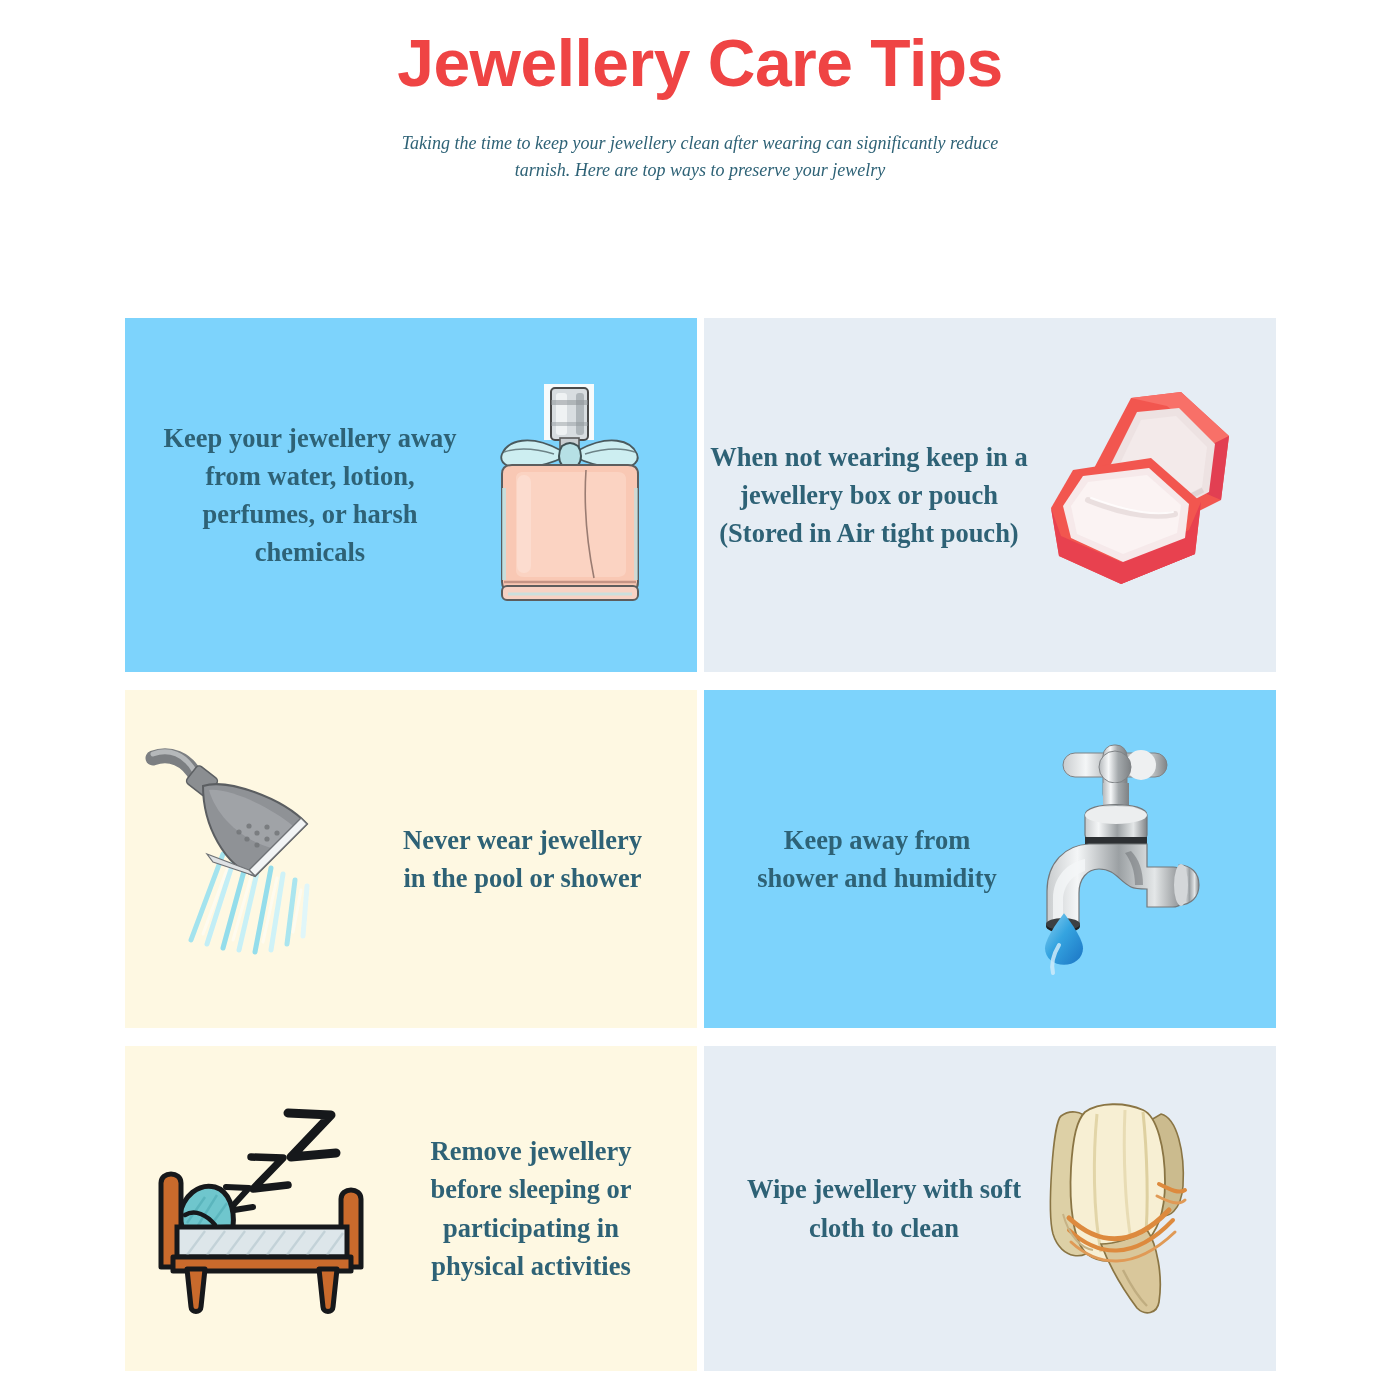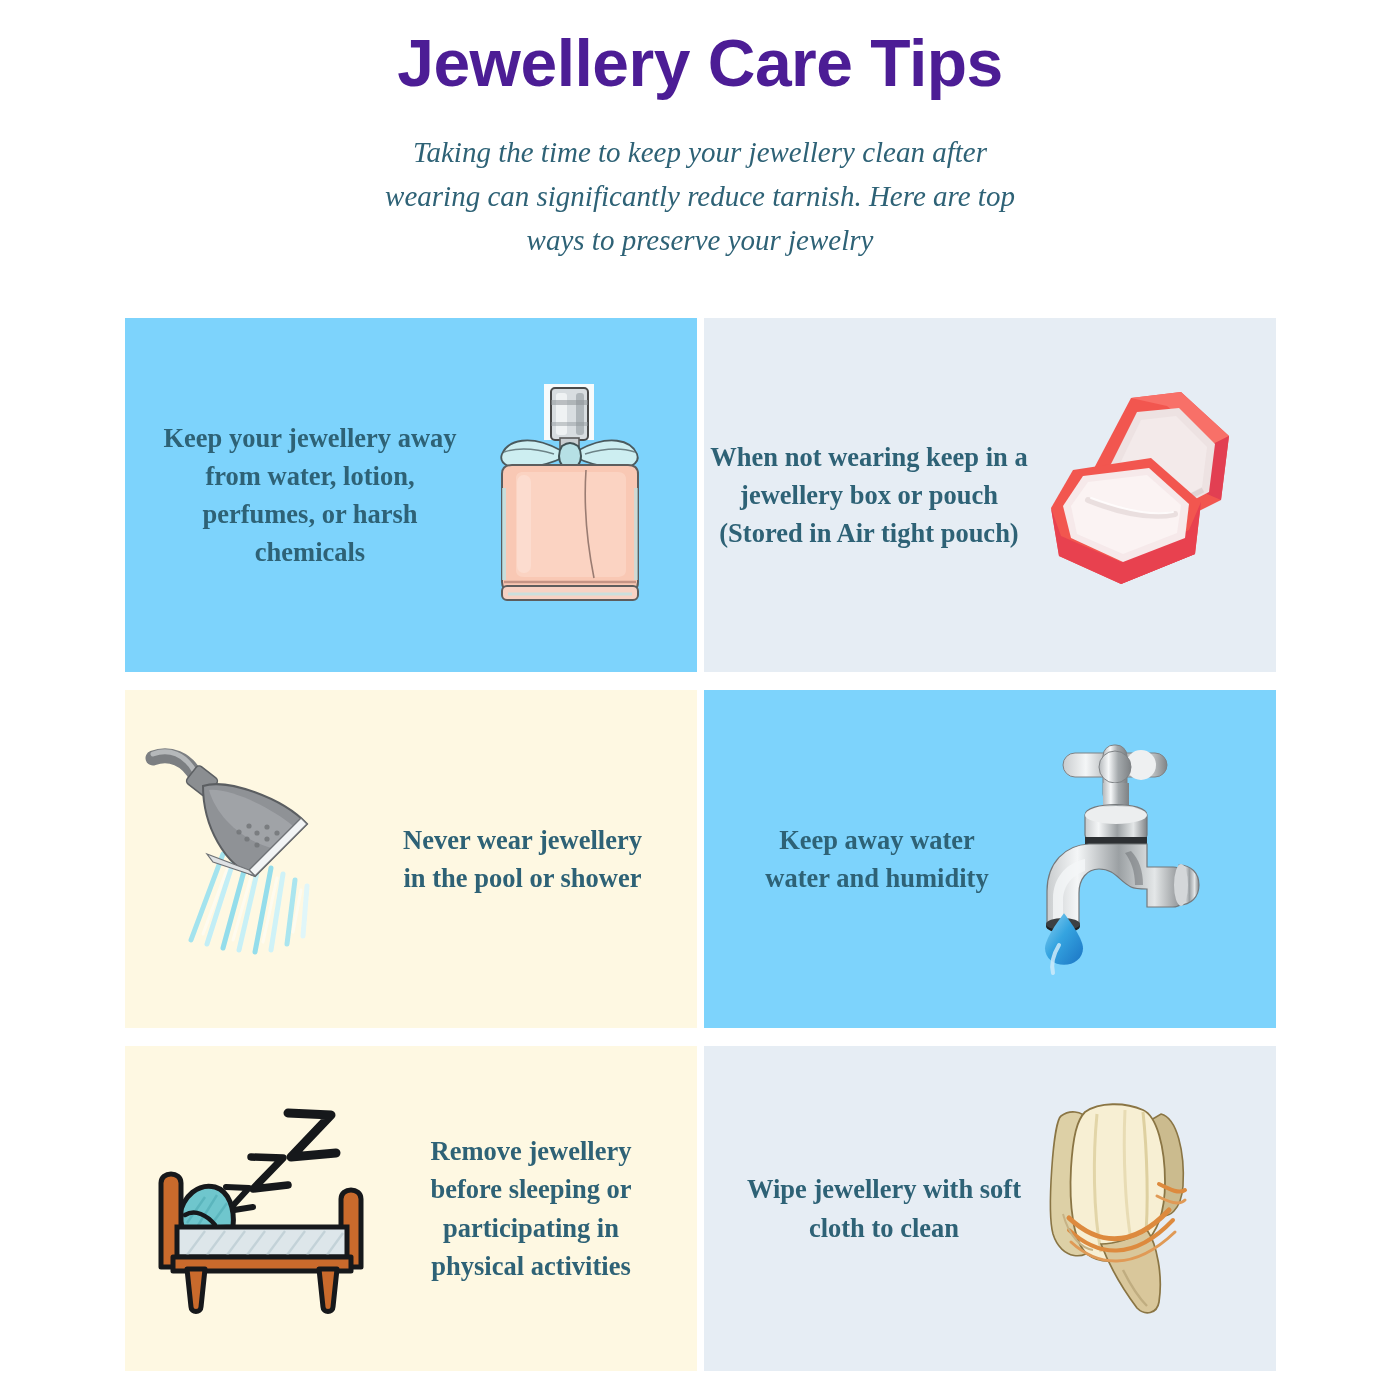--- a/index.html
+++ b/index.html
@@ -29,30 +29,30 @@
     width: 1400px;
     text-align: center;
   }
   .main-title {
     margin: 0;
     padding-top: 26px;
     font-family: "Liberation Sans", sans-serif;
     font-weight: bold;
     font-size: 66px;
     letter-spacing: -0.5px;
-    color: #4c1d95;
+    color: #ef4444;
     line-height: 1.15;
   }
   .subtitle {
     margin: 0 auto;
     padding-top: 28px;
     width: 640px;
     font-family: "Liberation Serif", serif;
     font-style: italic;
-    font-size: 29px;
+    font-size: 18px;
     line-height: 1.52;
     color: #2e6276;
     text-align: center;
   }
 
   
   .grid {
     position: absolute;
     left: 125px;
     top: 318px;
@@ -231,21 +231,21 @@
             <circle cx="106" cy="89" r="2.6"></circle>
               <circle cx="116" cy="83" r="2.6"></circle>
             <circle cx="88" cy="88" r="2.6"></circle>
               <circle cx="98" cy="82" r="2.6"></circle>
           </g>
         </svg>
       </div>
     </div>
 
     <div class="card pink text-left c4">
-      <div class="card-text">Keep away water water and humidity</div>
+      <div class="card-text">Keep away from shower and humidity</div>
       <div class="card-art">
         <svg width="190" height="240" viewBox="0 0 190 240">
           <defs>
             <linearGradient id="chrome" x1="0" y1="0" x2="1" y2="0">
               <stop offset="0%" stop-color="#c9ccce"></stop>
               <stop offset="22%" stop-color="#f4f6f7"></stop>
               <stop offset="52%" stop-color="#9ba0a3"></stop>
               <stop offset="78%" stop-color="#e4e7e8"></stop>
               <stop offset="100%" stop-color="#808487"></stop>
             </linearGradient>

